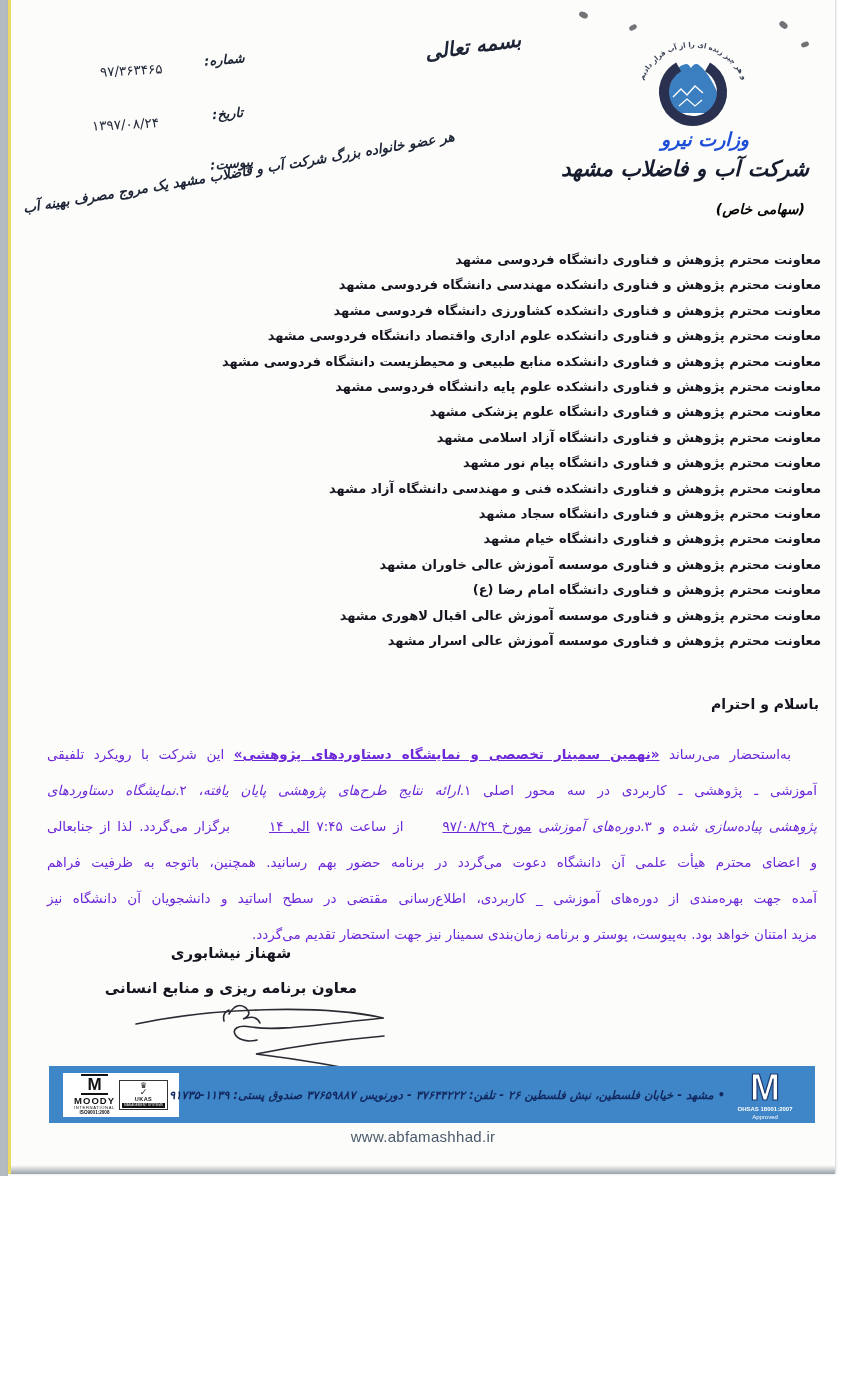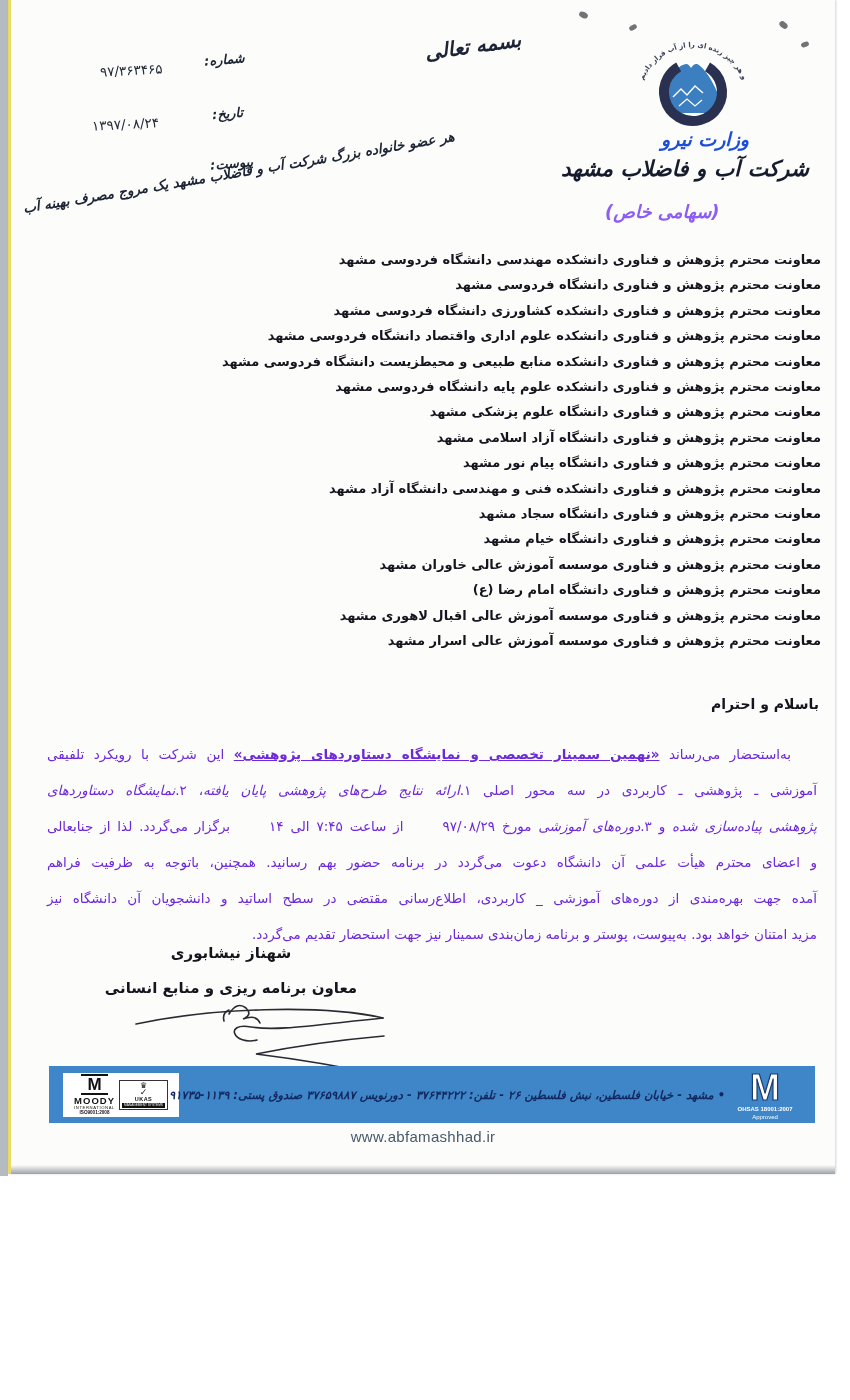--- a/index.html
+++ b/index.html
@@ -22,36 +22,36 @@
     font-style:italic;color:#1d2436;transform:rotate(-8deg);}
   .meta-label{font-size:13px;font-weight:bold;font-style:italic;color:#1c2433;transform:rotate(-5deg);}
   .meta-value{font-size:13.5px;color:#232a3a;transform:rotate(-3deg);}
   .slogan{left:96px;top:186px;width:352px;text-align:center;white-space:nowrap;
     font-size:13.5px;font-weight:bold;font-style:italic;color:#1d2436;
     transform:rotate(-9.5deg);transform-origin:left center;}
   .ministry{left:554px;top:128px;width:280px;text-align:center;font-size:19px;font-weight:bold;
     font-style:italic;color:#1d4ed8;}
   .company{left:524px;top:156px;width:300px;text-align:center;font-size:21.5px;font-weight:bold;
     font-style:italic;color:#161c2e;}
-  .company-type{left:594px;top:201px;width:200px;text-align:left;font-size:18px;font-weight:bold;
-    font-style:italic;color:#8b5cf6;}
+  .company-type{left:594px;top:201px;width:200px;text-align:right;font-size:14px;font-weight:bold;
+    font-style:italic;color:#000000;}
 
   
   .recipients{right:14px;top:247px;left:120px;text-align:right;line-height:25.4px;
     font-size:13px;font-weight:bold;color:#15151f;}
   .salutation{right:16px;top:696px;font-size:14px;font-weight:bold;color:#15151f;}
 
   
   .letter-body{right:18px;left:36px;top:736px;font-size:13.5px;color:#6d28d9;line-height:36px;}
   .bline{text-align:justify;text-align-last:justify;white-space:nowrap;}
   .bline.last{text-align-last:right;}
   .bline.first{padding-right:26px;}
   .seg-bu{font-weight:bold;text-decoration:underline;}
   .seg-i{font-style:italic;}
-  .seg-u{margin-left:32px;}
+  .seg-u{text-decoration:underline;margin-left:32px;}
 
   
   .sig-name{left:100px;top:944px;width:240px;text-align:center;font-size:15px;font-weight:bold;color:#15151f;}
   .sig-title{left:70px;top:979px;width:300px;text-align:center;font-size:15px;font-weight:bold;color:#15151f;}
   .sig-svg{left:110px;top:994px;}
 
   
   .footer-bar{left:38px;top:1066px;width:766px;height:57px;background:#3e86c8;}
   .cert-left{position:absolute;left:14px;top:7px;width:116px;height:44px;background:#ffffff;
     display:flex;align-items:center;justify-content:center;gap:4px;direction:ltr;
@@ -112,22 +112,22 @@
 
   <div class="abs meta-label" style="right:590px;top:52px;">شماره:</div>
   <div class="abs meta-value" style="right:672px;top:62px;">۹۷/۳۶۳۴۶۵</div>
   <div class="abs meta-label" style="right:592px;top:106px;">تاریخ:</div>
   <div class="abs meta-value" style="right:676px;top:116px;">۱۳۹۷/۰۸/۲۴</div>
   <div class="abs meta-label" style="right:582px;top:156px;">پیوست:</div>
 
   <div class="abs slogan">هر عضو خانواده بزرگ شرکت آب و فاضلاب مشهد یک مروج مصرف بهینه آب</div>
 
   <div class="abs recipients">
+    <div>معاونت محترم پژوهش و فناوری دانشگاه فردوسی مشهد</div>
     <div>معاونت محترم پژوهش و فناوری دانشکده مهندسی دانشگاه فردوسی مشهد</div>
-    <div>معاونت محترم پژوهش و فناوری دانشگاه فردوسی مشهد</div>
     <div>معاونت محترم پژوهش و فناوری دانشکده کشاورزی دانشگاه فردوسی مشهد</div>
     <div>معاونت محترم پژوهش و فناوری دانشکده علوم اداری واقتصاد دانشگاه فردوسی مشهد</div>
     <div>معاونت محترم پژوهش و فناوری دانشکده منابع طبیعی و محیطزیست دانشگاه فردوسی مشهد</div>
     <div>معاونت محترم پژوهش و فناوری دانشکده علوم پایه دانشگاه فردوسی مشهد</div>
     <div>معاونت محترم پژوهش و فناوری دانشگاه علوم پزشکی مشهد</div>
     <div>معاونت محترم پژوهش و فناوری دانشگاه آزاد اسلامی مشهد</div>
     <div>معاونت محترم پژوهش و فناوری دانشگاه پیام نور مشهد</div>
     <div>معاونت محترم پژوهش و فناوری دانشکده فنی و مهندسی دانشگاه آزاد مشهد</div>
     <div>معاونت محترم پژوهش و فناوری دانشگاه سجاد مشهد</div>
     <div>معاونت محترم پژوهش و فناوری دانشگاه خیام مشهد</div>

